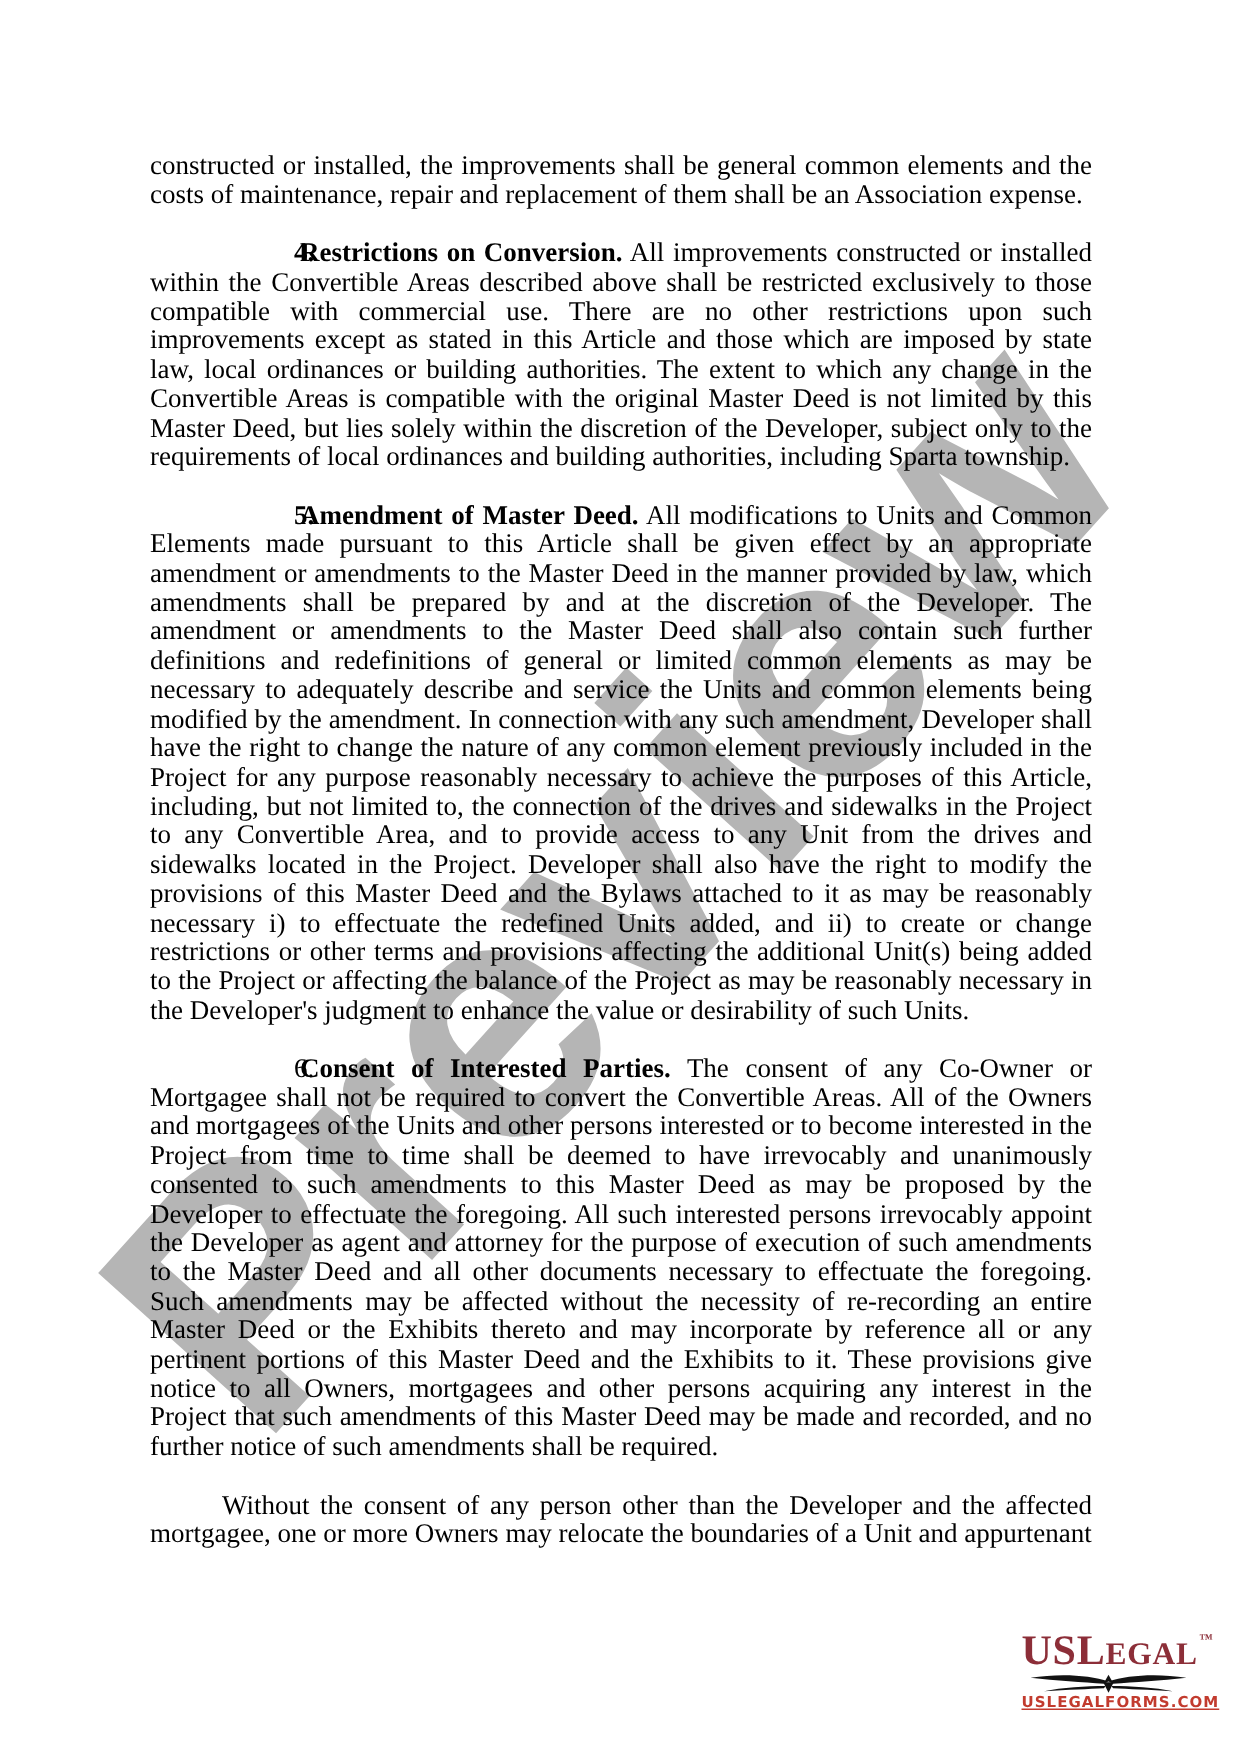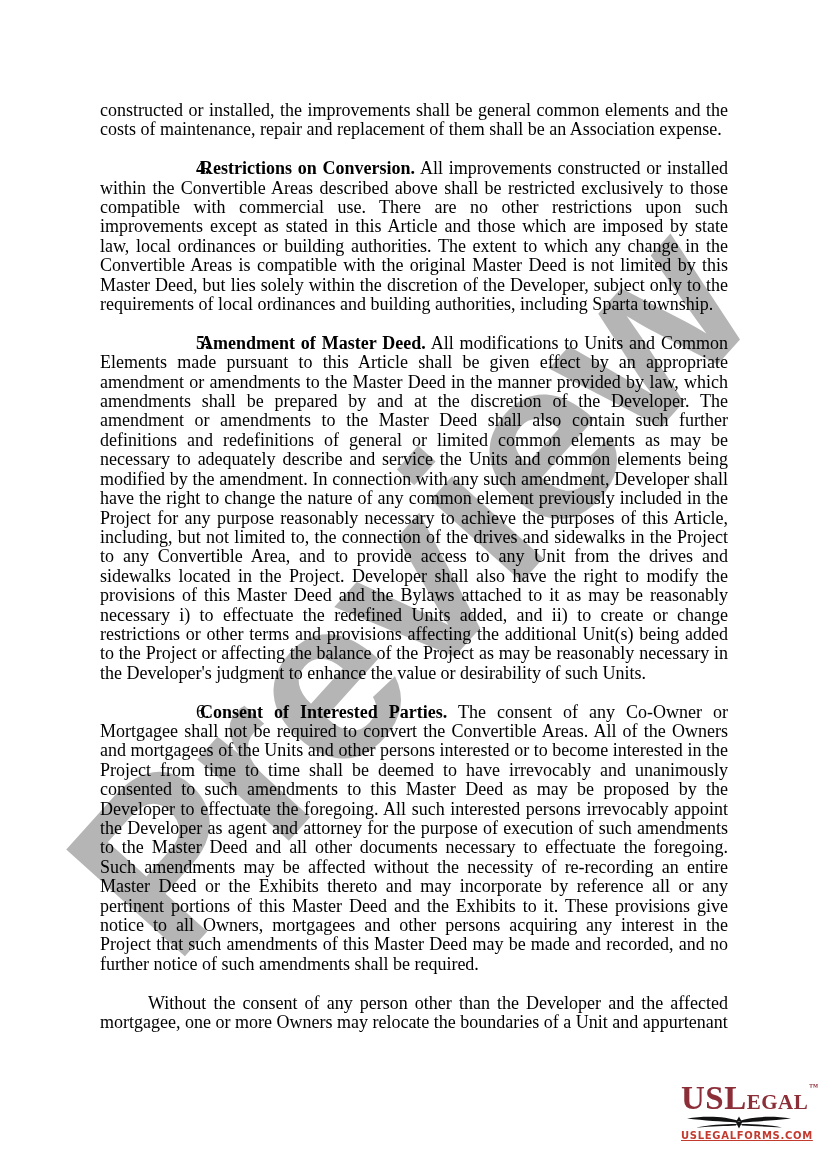--- a/index.html
+++ b/index.html
@@ -60,21 +60,21 @@
     text-align:center;
     z-index:1;
   }
   .wordmark{
     font-family:"Liberation Serif", serif;
     font-weight:700;
     color:#8c2e38;
     white-space:nowrap;
     line-height:1;
   }
-  .wordmark .lg{font-size:33px;letter-spacing:0.5px;}
+  .wordmark .lg{font-size:28px;letter-spacing:0.5px;}
   .wordmark .sm{font-size:21px;letter-spacing:0.5px;text-align:right;}
   .wordmark .tm{
     font-size:9px;
     vertical-align:top;
     position:relative;top:1px;left:1px;
     color:#8c2e38;
   }
   .eagle{display:block;margin:1px auto 1px auto;}
   .site{
     font-family:"DejaVu Sans", sans-serif;

